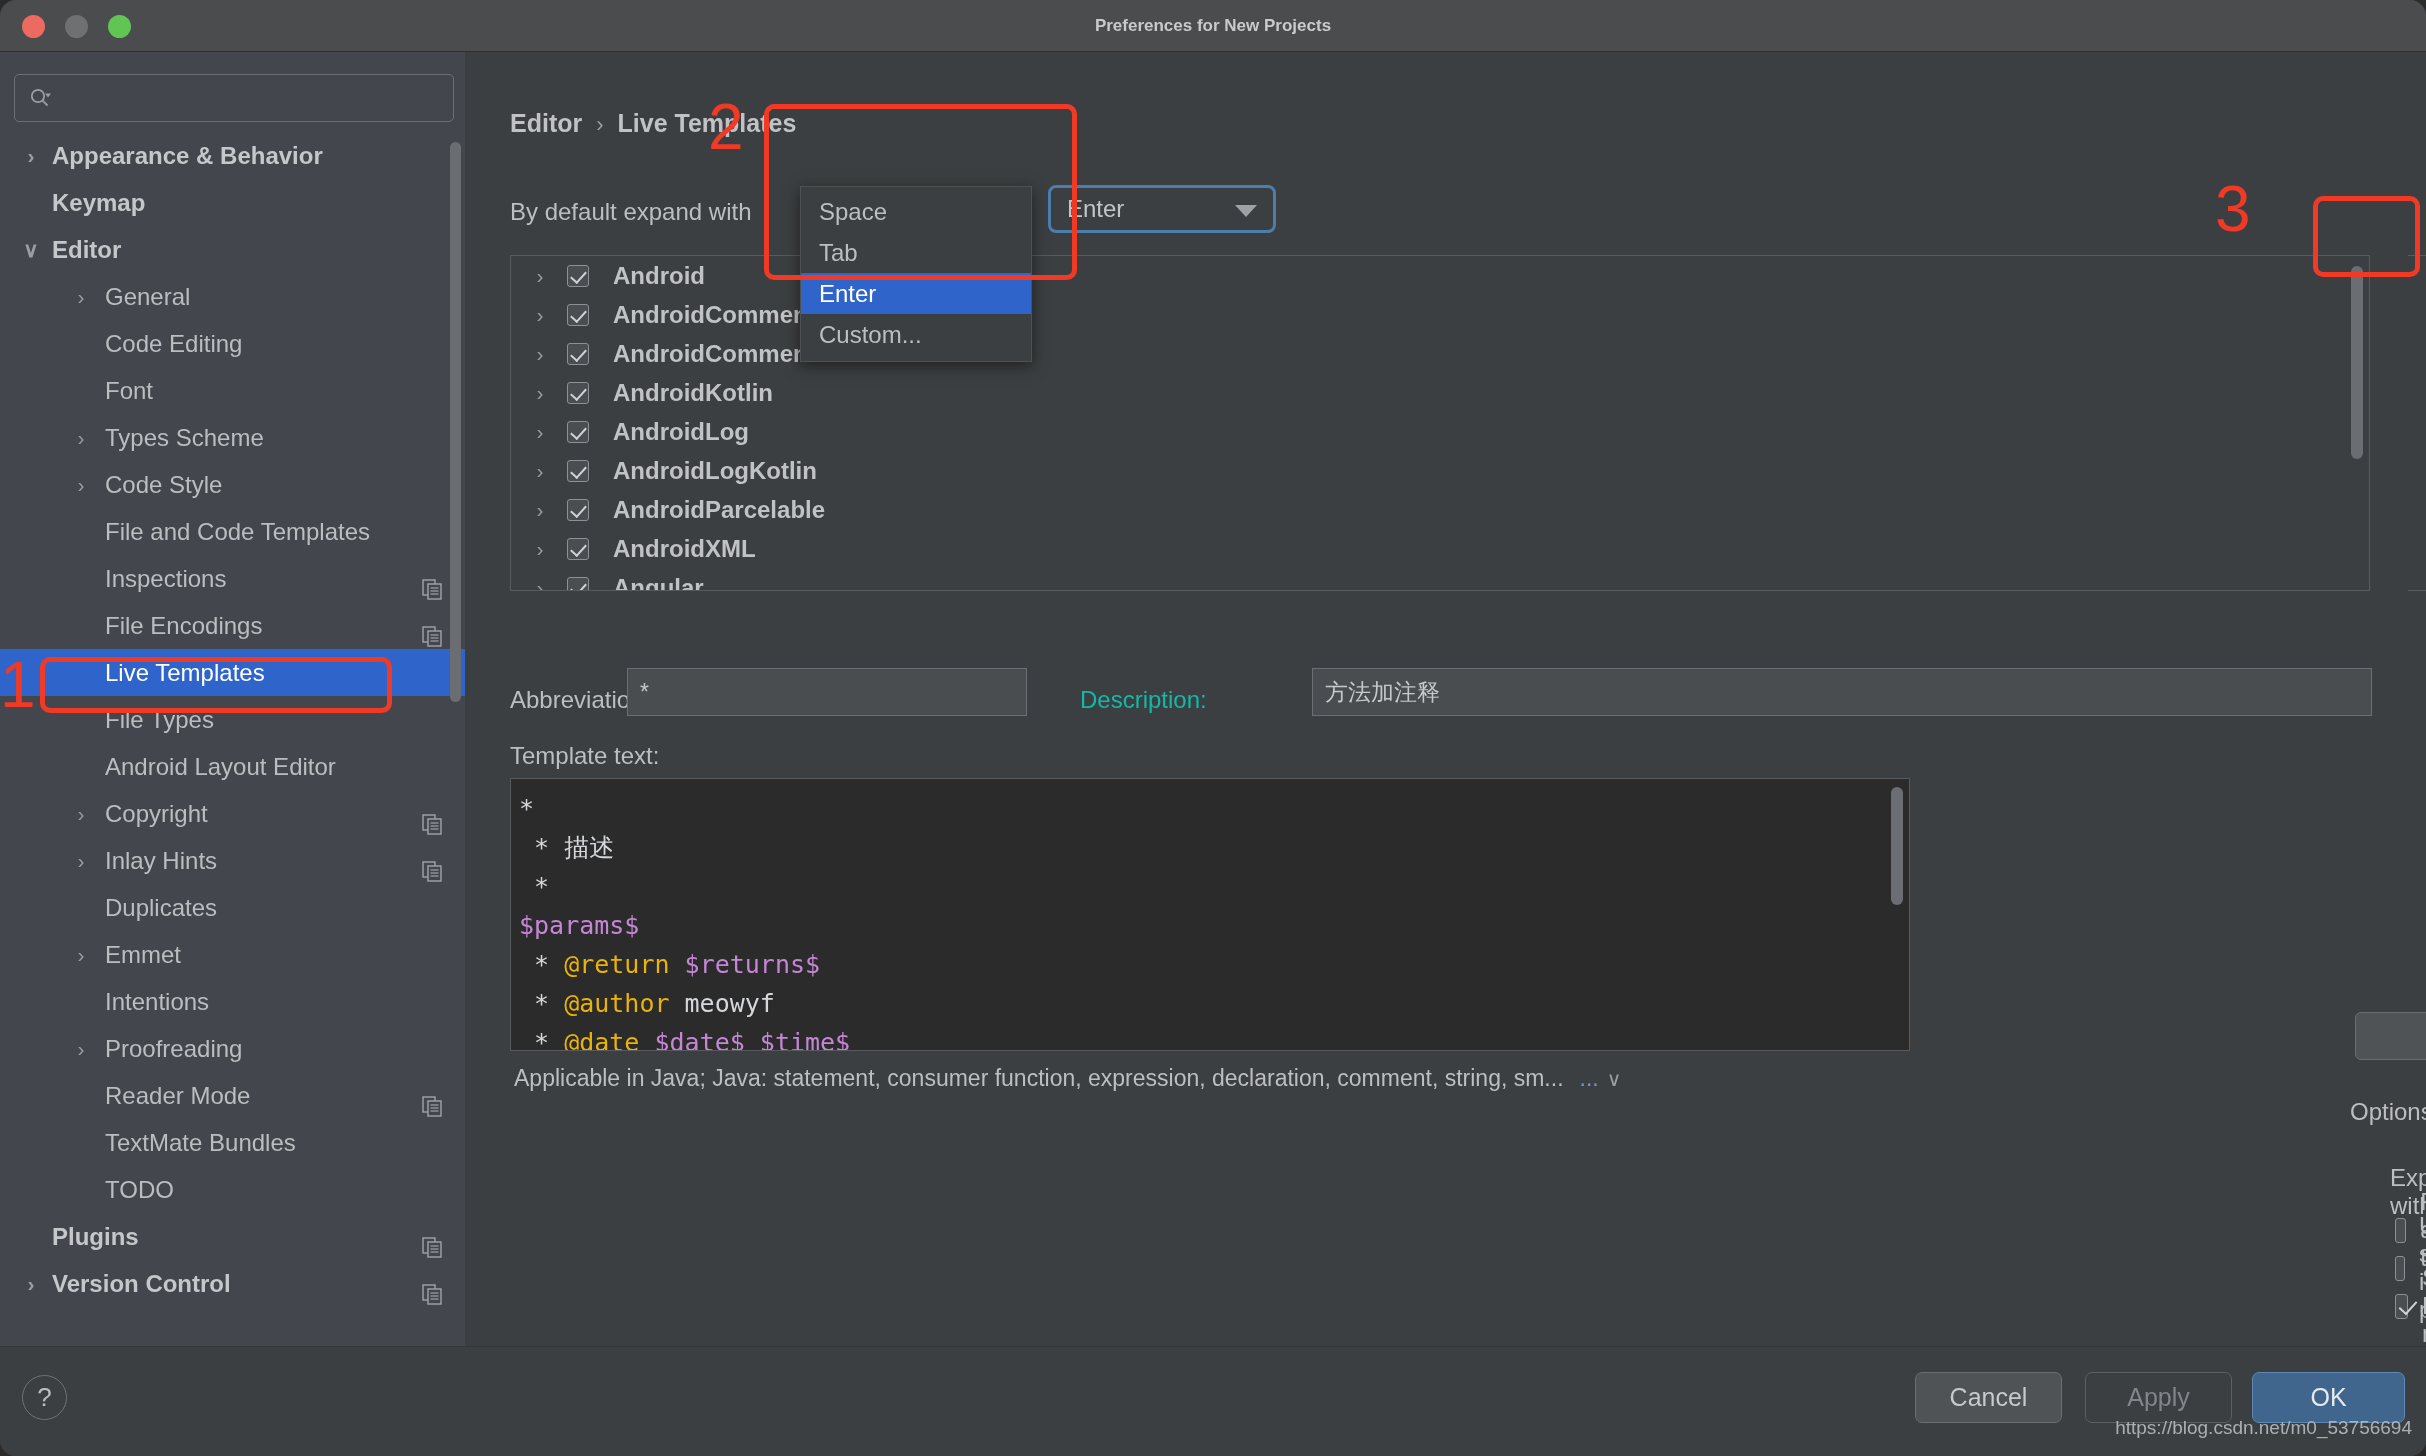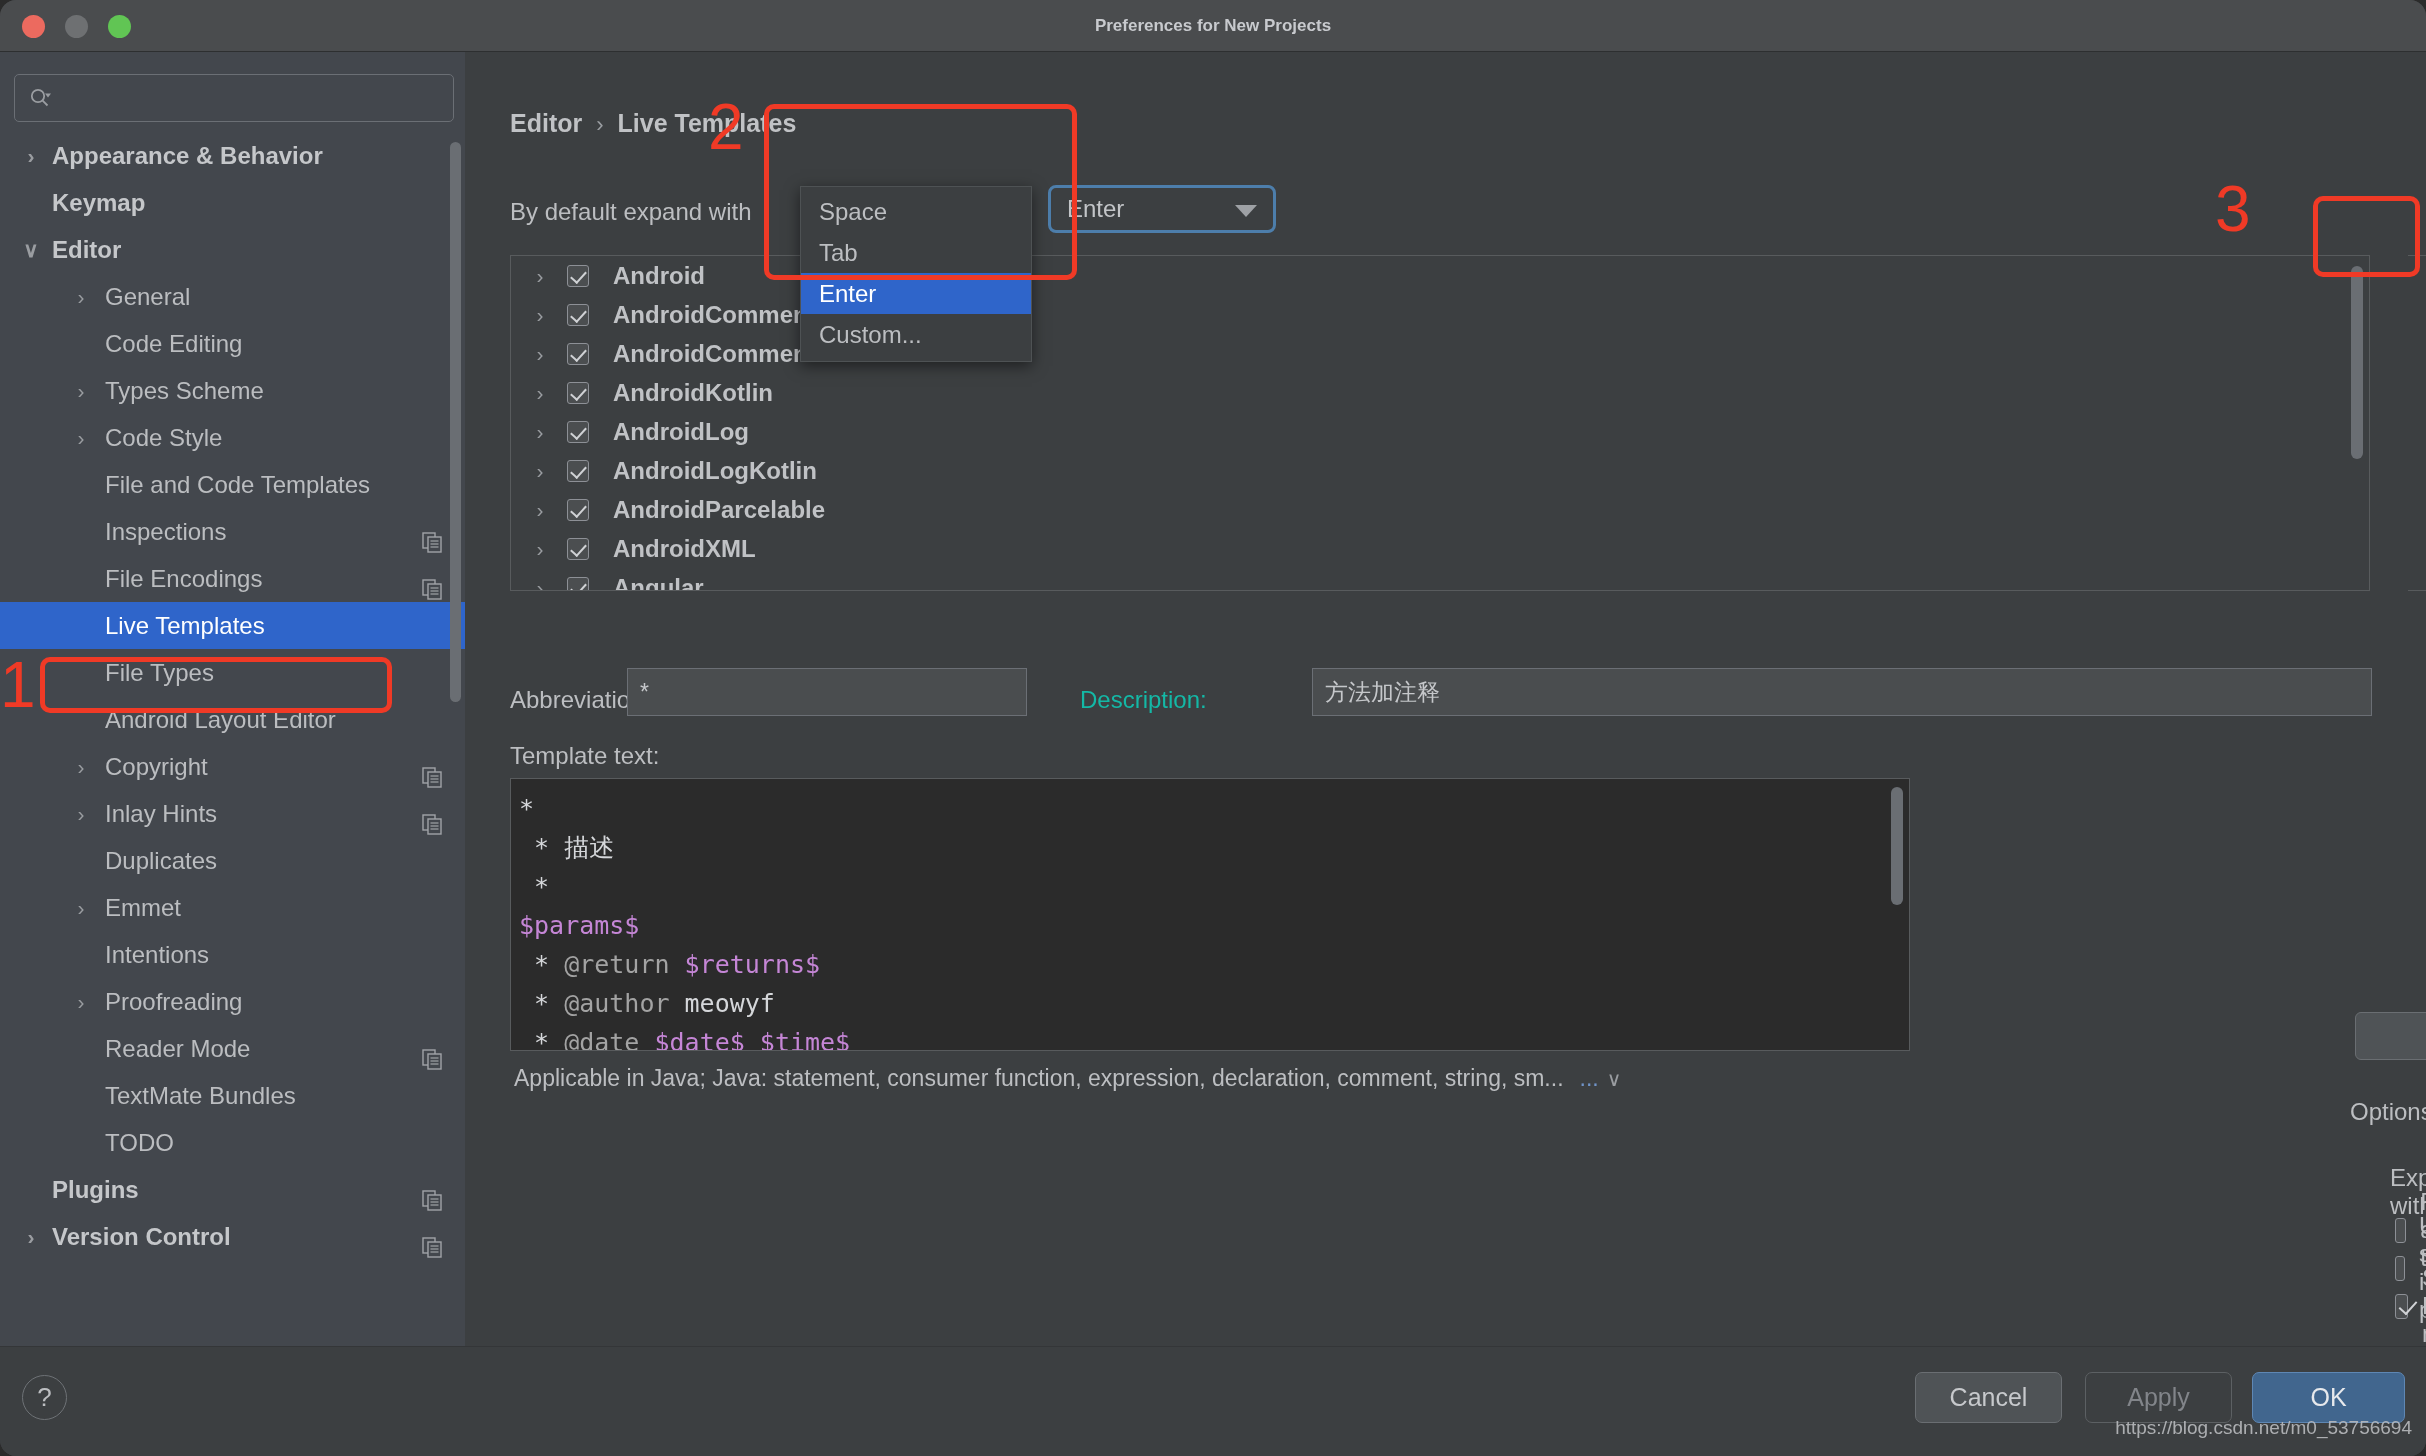--- a/index.html
+++ b/index.html
@@ -212,21 +212,21 @@
     border: 1px solid #585b5d;
     overflow: hidden;
     padding: 10px 0 0 8px;
   }
   .tt-line {
     font-family: "DejaVu Sans Mono", monospace;
     font-size: 25px; line-height: 39px;
     color: #d5d7da; white-space: pre;
   }
   .c-var { color: #c586d6; }
-  .c-tag { color: #a3a3a3; }
+  .c-tag { color: #eab308; }
   .tt-scroll {
     position: absolute; right: 6px; top: 8px;
     width: 12px; height: 118px;
     background: #6a6e73; border-radius: 7px;
   }
 
   
   .applicable {
     position: absolute; left: 49px; top: 1013px;
     font-size: 23px; color: #bcbec1; white-space: nowrap;
@@ -327,20 +327,21 @@
           </svg>
         </span>
       </div>
     </div>
     <div class="tree" id="sidebar-tree">
         <div class="row lvl0"><span class="caret">›</span><span>Appearance &amp; Behavior</span></div>
         <div class="row lvl0"><span>Keymap</span></div>
         <div class="row lvl0"><span class="caret">∨</span><span>Editor</span></div>
         <div class="row lvl1"><span class="caret">›</span><span>General</span></div>
         <div class="row lvl1"><span>Code Editing</span></div>
+        <div class="row lvl1"><span>Font</span></div>
         <div class="row lvl1"><span class="caret">›</span><span>Types Scheme</span></div>
         <div class="row lvl1"><span class="caret">›</span><span>Code Style</span></div>
         <div class="row lvl1"><span>File and Code Templates</span></div>
         <div class="row lvl1"><span>Inspections</span><span class="copy-badge"><svg width="21" height="21" viewBox="0 0 21 21">
               <rect x="1" y="1" width="12" height="15" fill="none" stroke="#b1b4b8" stroke-width="1.4"></rect>
               <rect x="6" y="5" width="13" height="15" fill="#43474d" stroke="#b1b4b8" stroke-width="1.4"></rect>
               <line x1="8.5" y1="9" x2="16.5" y2="9" stroke="#b1b4b8" stroke-width="1.2"></line>
               <line x1="8.5" y1="12" x2="16.5" y2="12" stroke="#b1b4b8" stroke-width="1.2"></line>
               <line x1="8.5" y1="15" x2="16.5" y2="15" stroke="#b1b4b8" stroke-width="1.2"></line>
             </svg></span></div>

